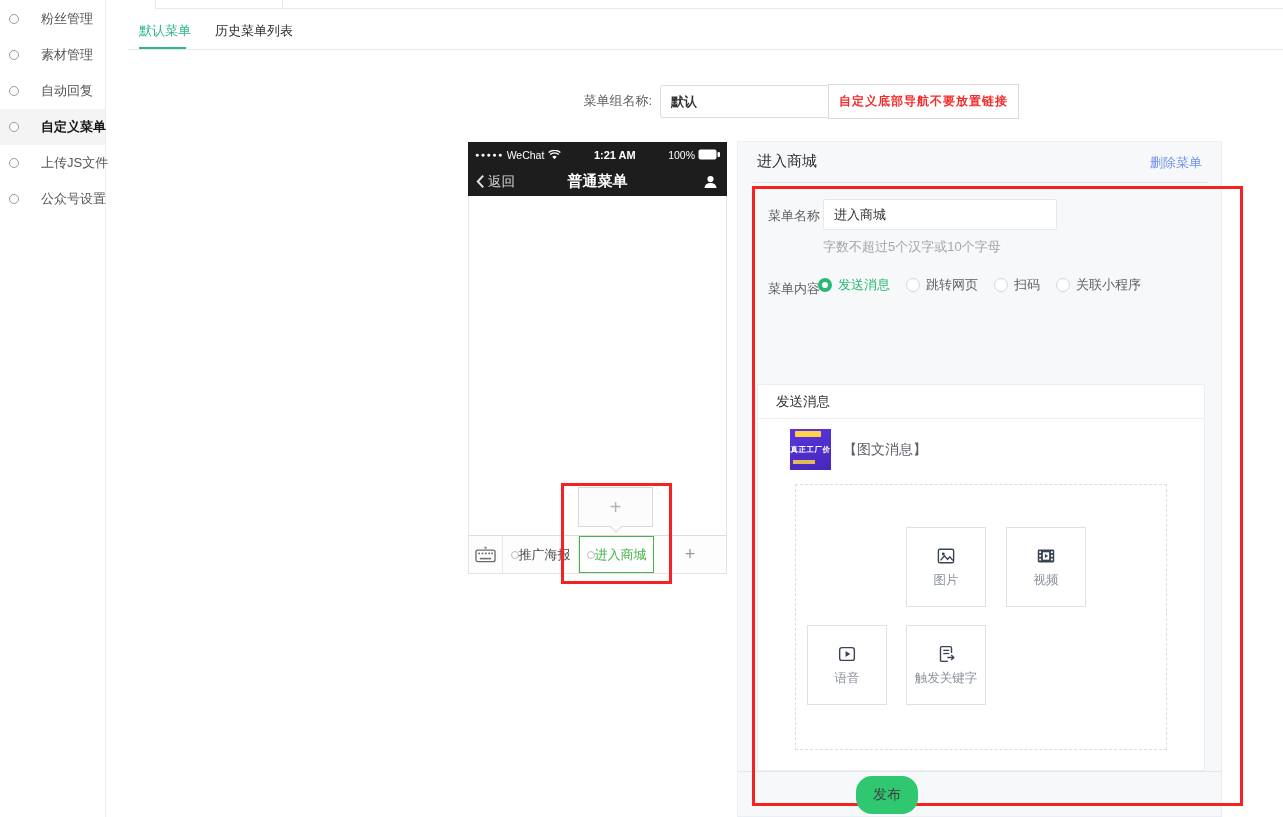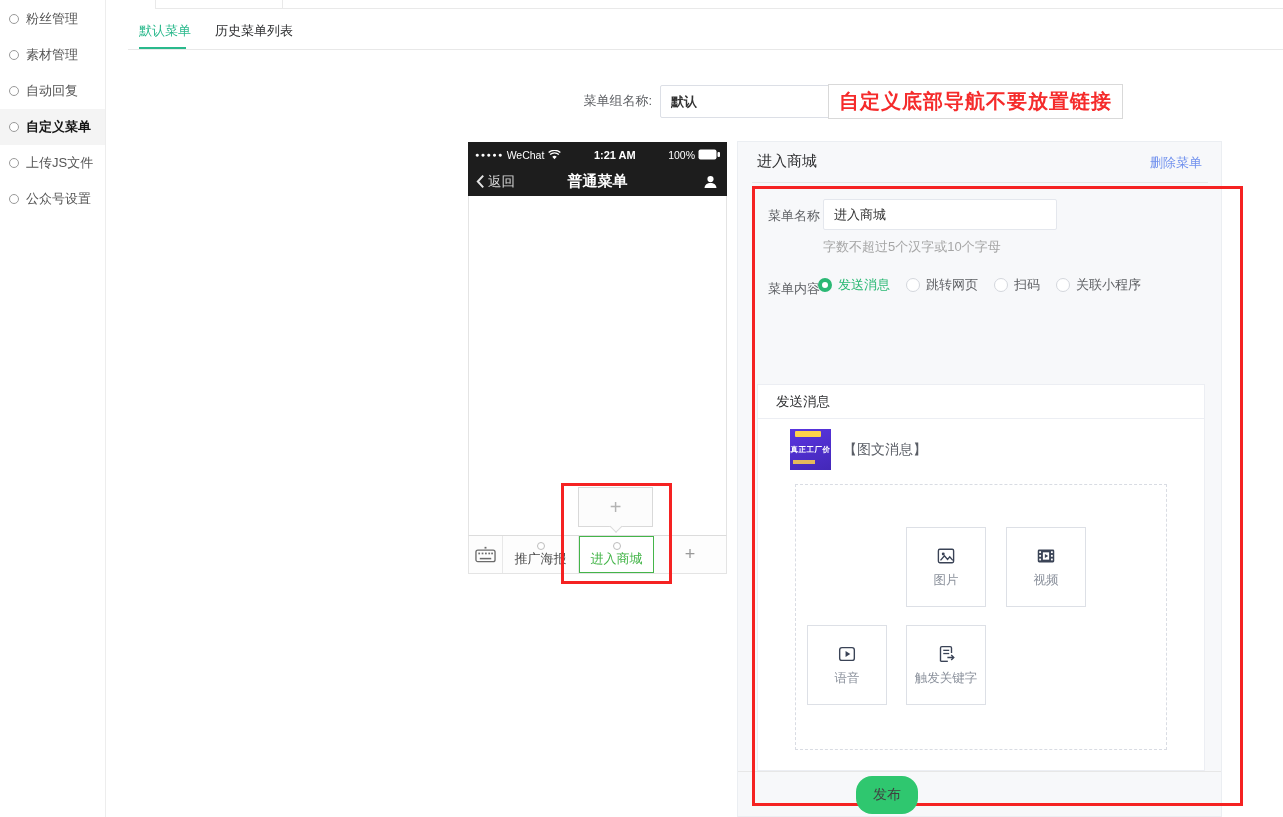--- a/index.html
+++ b/index.html
@@ -2,21 +2,21 @@
 <html><head>
 <meta charset="utf-8">
 <style>
   html,body{margin:0;padding:0;background:#fff;}
   .page{position:relative;width:1283px;height:817px;background:#fff;overflow:hidden;
         font-family:"Liberation Sans","DejaVu Sans",sans-serif;color:#333;}
 
   
   .sidebar{position:absolute;left:0;top:0;width:106px;height:817px;background:#fff;
            border-right:1px solid #ededed;box-sizing:border-box;padding-top:1px;}
-  .side-item{display:flex;align-items:center;height:36px;padding-left:9px;gap:7px;
+  .side-item{display:flex;align-items:center;height:36px;padding-left:9px;gap:22px;
              font-size:13px;color:#555;cursor:pointer;white-space:nowrap;}
   .side-item.active{background:#f4f4f4;font-weight:bold;color:#161616;}
   .side-dot{width:8px;height:8px;border:1.5px solid #9a9a9a;border-radius:50%;flex:none;background:#fff;}
 
   
   .top-remnant{position:absolute;left:155px;top:8px;width:1128px;height:1px;background:#e9e9e9;}
   .top-tick{position:absolute;top:0;width:1px;height:8px;background:#e9e9e9;}
 
   
   .tab{position:absolute;top:22px;font-size:13px;cursor:pointer;white-space:nowrap;}
@@ -28,21 +28,21 @@
   
   .group-label{position:absolute;left:560px;top:92px;width:92px;text-align:right;
                font-size:13px;color:#606266;}
   .text-input{border:1px solid #dcdfe6;border-radius:2px;background:#fff;font-size:13px;color:#333;
               box-sizing:border-box;padding:0 10px;font-family:inherit;outline:none;}
   .group-input{position:absolute;left:660px;top:85px;width:173px;height:33px;font-weight:bold;}
 
   
   .annotation-box{position:absolute;left:828px;top:84px;height:35px;border:1px solid #d9d9d9;
                   background:#fff;display:flex;align-items:center;padding:0 10px;box-sizing:border-box;}
-  .annotation-text{font-size:20px;font-weight:bold;color:#f52b2b;white-space:nowrap;letter-spacing:1px;}
+  .annotation-text{font-size:12px;font-weight:bold;color:#f52b2b;white-space:nowrap;letter-spacing:1px;}
 
   
   .phone{position:absolute;left:468px;top:142px;width:259px;height:432px;}
   .phone-header{position:absolute;left:0;top:0;right:0;height:54px;background:#1d1d1d;}
   .phone-status{height:25px;display:flex;align-items:center;color:#fff;padding:0 7px;box-sizing:border-box;}
   .sig-dots{font-size:7px;letter-spacing:1.5px;color:#fff;}
   .carrier{font-size:10.5px;margin-left:3px;color:#fff;}
   .wifi{margin-left:4px;display:flex;}
   .p-time{flex:1;text-align:center;font-size:11px;font-weight:bold;}
   .batt-pct{font-size:10.5px;margin-right:3px;}
@@ -53,21 +53,21 @@
   .phone-body{position:absolute;left:0;right:0;top:54px;bottom:39px;background:#fff;
               border-left:1px solid #e4e4e4;border-right:1px solid #e4e4e4;}
   .phone-popup{position:absolute;left:110px;top:345px;width:75px;height:40px;background:#fcfcfc;
                border:1px solid #d9d9d9;display:flex;align-items:center;justify-content:center;
                color:#b3b3b3;font-size:20px;cursor:pointer;box-sizing:border-box;z-index:2;}
   .phone-popup::after{content:'';position:absolute;left:50%;bottom:-5px;width:8px;height:8px;background:#fcfcfc;
                border-right:1px solid #d9d9d9;border-bottom:1px solid #d9d9d9;transform:translateX(-50%) rotate(45deg);}
   .phone-menubar{position:absolute;left:0;right:0;bottom:0;height:39px;background:#fdfdfd;display:flex;
                border:1px solid #e4e4e4;border-top:1px solid #dcdcdc;box-sizing:border-box;}
   .mb-cell{display:flex;align-items:center;justify-content:center;border-right:1px solid #e8e8e8;
-               box-sizing:border-box;cursor:pointer;gap:0;font-size:13px;color:#4a4a4a;height:100%;flex-direction:column;}
+               box-sizing:border-box;cursor:pointer;gap:0;font-size:13px;color:#4a4a4a;height:100%;}
   .mb-kb{width:34px;}
   .mb-i1{width:76px;}
   .mb-i2{width:75px;border:1px solid #44b549;color:#44b549;background:#fff;}
   .mb-plus{flex:1;border-right:none;color:#999;font-size:18px;}
   .mb-bullet{width:6px;height:6px;border:1px solid #bdbdbd;border-radius:50%;background:#fff;flex:none;}
 
   
   .red-rect{position:absolute;border:3px solid #f52222;pointer-events:none;z-index:5;}
   .red-rect-phone{left:561px;top:483px;width:105px;height:95px;}
   .red-rect-panel{left:752px;top:186px;width:485px;height:614px;}

